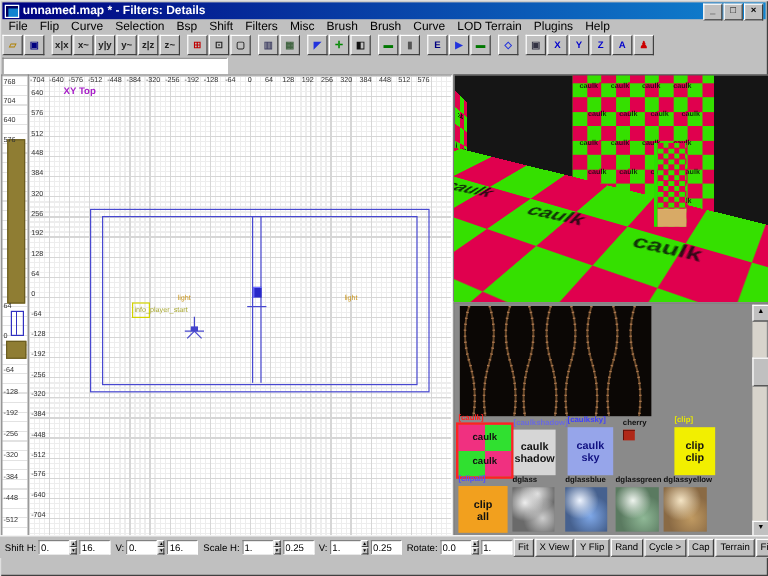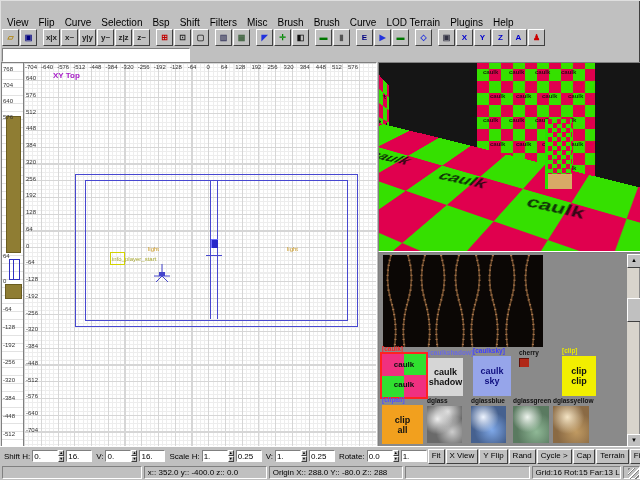--- a/index.html
+++ b/index.html
@@ -102,23 +102,32 @@
   .spanel{height:11px;margin-left:2px;border:1px solid;border-color:#808080 #fff #fff #808080;
     font-size:8px;line-height:11px;padding:0 3px;white-space:nowrap;overflow:hidden;color:#000;}
   #grip{position:absolute;right:1px;bottom:1px;width:11px;height:11px;
     background:repeating-linear-gradient(-45deg,transparent 0 2px,#808080 2px 3px,#fff 3px 4px);}
 </style>
 </head>
 <body>
 
 <div id="win">
 
+  <div id="titlebar">
+    <div id="appicon"></div>
+    <span id="wtitle">unnamed.map * - Filters: Details</span>
+    <div id="wbtns">
+      <div class="wbtn">_</div>
+      <div class="wbtn">□</div>
+      <div class="wbtn">×</div>
+    </div>
+  </div>
 
   <div id="menubar">
-      <span class="mi">View</span>
+      <span class="mi">File</span>
       <span class="mi">Flip</span>
       <span class="mi">Curve</span>
       <span class="mi">Selection</span>
       <span class="mi">Bsp</span>
       <span class="mi">Shift</span>
       <span class="mi">Filters</span>
       <span class="mi">Misc</span>
       <span class="mi">Brush</span>
       <span class="mi">Brush</span>
       <span class="mi">Curve</span>
@@ -464,23 +473,14 @@
       <span class="sbtn2">X View</span>
       <span class="sbtn2">Y Flip</span>
       <span class="sbtn2">Rand</span>
       <span style="width: 8px;"></span>
       <span class="sbtn2">Cycle &gt;</span>
       <span class="sbtn2">Cap</span>
       <span class="sbtn2">Terrain</span>
       <span class="sbtn2">Fit</span>
     </div>
 
-  <div id="statusbar">
-    <div class="spanel" style="width: 140px;"></div>
-      <div class="spanel" style="width: 122px;">x::  352.0   y::  -400.0   z::  0.0</div>
-      <div class="spanel" style="width: 134px;">Origin X::  288.0   Y::  -80.0   Z::  288</div>
-      <div class="spanel" style="width: 124px;"></div>
-      <div class="spanel" style="width: 86px;">Grid:16 Rot:15 Far:13 L</div>
-      <div class="spanel" style="width: 10px;"></div>
-      <div id="grip"></div>
-  </div>
 
 </div>
 
 </body></html>

